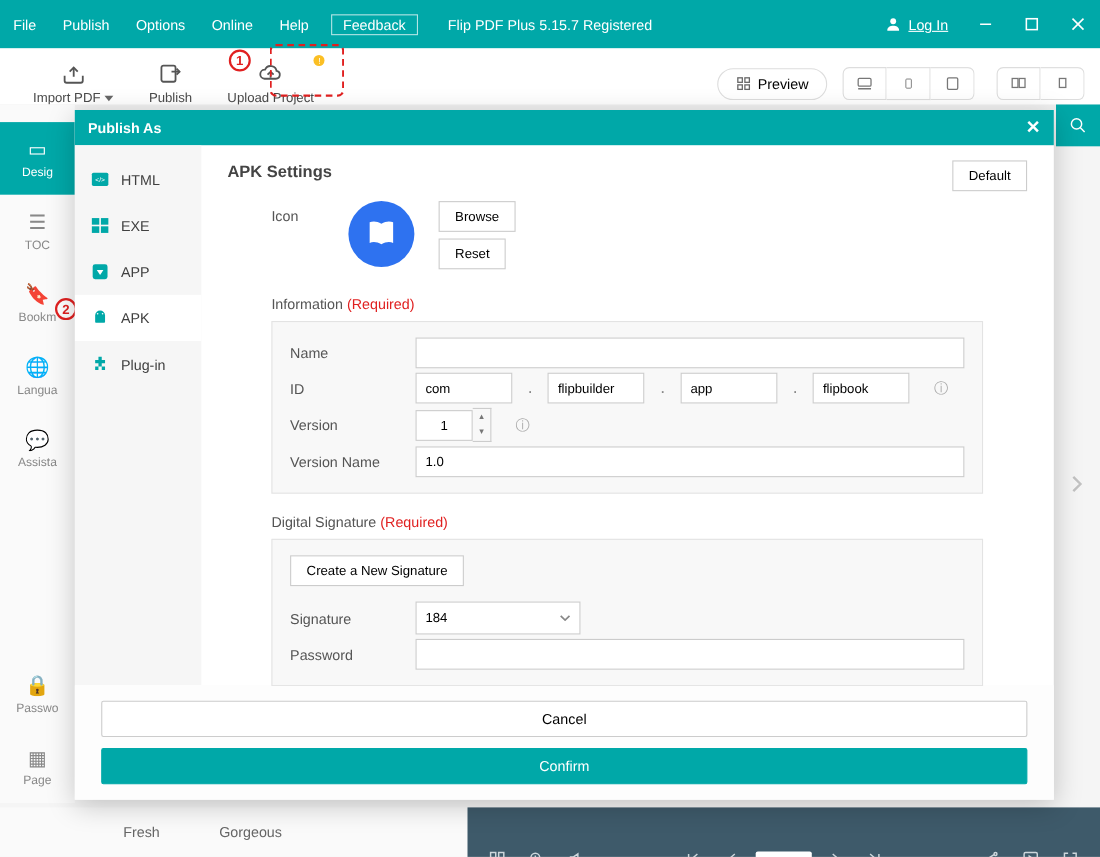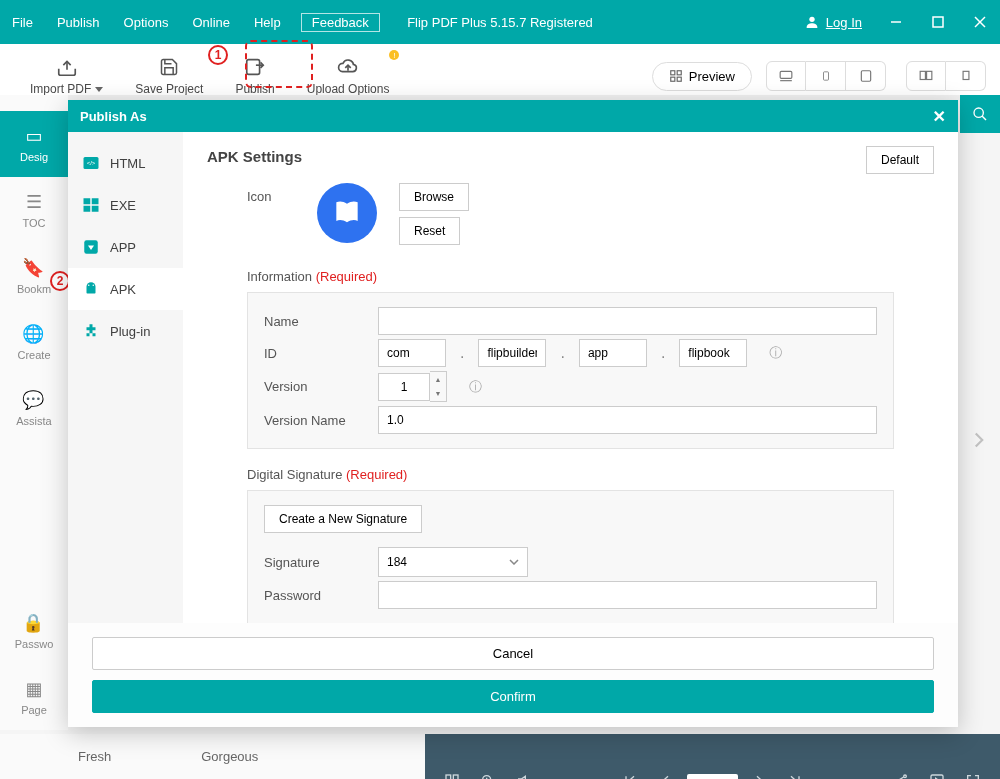--- a/index.html
+++ b/index.html
@@ -65,38 +65,38 @@
 .row .label { width: 86px; font-size: 13px; color: #555; padding-top: 6px; }
 .icon-lg { width: 60px; height: 60px; border-radius: 50%; background: #2e72f0; display: flex; align-items: center; justify-content: center; margin-right: 12px; }
 .btn-sm { border: 1px solid #ccc; background: #fff; padding: 6px 14px; font-size: 12px; cursor: pointer; margin-bottom: 6px; display: block; }
 
 .section-title { font-size: 13px; color: #555; margin: 18px 0 8px 40px; }
 .section-title .req { color: #e02020; }
 .panel { border: 1px solid #e3e3e3; margin-left: 40px; margin-right: 40px; padding: 14px 16px; background: #f8f8f8; }
 .field { display: flex; align-items: center; gap: 14px; margin-bottom: 4px; }
 .field .flabel { width: 100px; font-size: 13px; color: #555; }
 .txt { border: 1px solid #ccc; padding: 6px 8px; font-size: 12px; background: #fff; }
-.txt.w1 { width: 68px; }
+.txt.w1 { width: 88px; }
 .txt.w2 { width: 52px; text-align: center; }
 .txt.wfull { flex: 1; }
 .dot { color: #888; }
 .spin-wrap { display: flex; align-items: center; }
 .spin-btns { display: flex; flex-direction: column; border: 1px solid #ccc; border-left: none; }
 .spin-btns span { width: 16px; height: 14.5px; display: flex; align-items: center; justify-content: center; font-size: 7px; color: #777; cursor: pointer; }
 .help { color: #aaa; font-size: 13px; margin-left: 8px; }
 
 .sel { border: 1px solid #ccc; background: #fff; height: 30px; display: flex; align-items: center; padding: 0 8px; width: 150px; font-size: 12px; cursor: pointer; justify-content: space-between; }
 
 .modal-footer { padding: 14px 24px; display: flex; justify-content: flex-end; gap: 10px; background: #fdfdfd; flex-direction: column; }
 .btn { border: 1px solid #ccc; padding: 8px 28px; font-size: 13px; cursor: pointer; background: #fff; border-radius: 2px; }
 .btn.primary { background: #00a8a8; color: #fff; border-color: #00a8a8; }
 
 
 .bottom { position: absolute; left: 0; right: 0; bottom: 0; height: 45px; display: flex; background: #fafafa; }
-.bottom .templates { flex: 0 0 425px; display: flex; align-items: center; gap: 90px; padding-left: 78px; font-size: 13px; color: #666; }
+.bottom .templates { flex: 0 0 425px; display: flex; align-items: center; gap: 54px; padding-left: 112px; font-size: 13px; color: #666; }
 .pager { flex: 1; background: #3e5a6a; display: flex; align-items: center; gap: 8px; padding: 0 12px; color: #cdd7dc; justify-content: space-between; }
 .pager .pg-grp { display: flex; align-items: flex-end; gap: 6px; margin-top: 48px; }
 .pager .pg-ic { width: 30px; height: 30px; display: flex; align-items: center; justify-content: center; cursor: pointer; }
 .page-box { background: #fff; color: #333; padding: 4px 14px; font-size: 12px; border-radius: 2px; }
 
 
 .right-chev { position: absolute; right: 8px; top: 420px; color: #c2c2c2; z-index: 5; }
 
 svg { display: block; }
 </style>
@@ -149,48 +149,38 @@
           <path d="M12 6v9"></path>
         </svg>
       </span>
     <span class="lbl">
         <span>Import PDF</span>
         <span class="caret-down"></span>
       </span>
   </div>
   <div class="tool-btn">
     <span class="ic">
-        <svg width="20" height="20" viewBox="0 0 24 24" fill="none" stroke="#555" stroke-width="1.8">
-          <path d="M19 21H5a2 2 0 01-2-2V5a2 2 0 012-2h11l5 5v11a2 2 0 01-2 2z"></path>
-          <path d="M17 21v-8H7v8"></path>
-          <path d="M7 3v5h8"></path>
-        </svg>
-      </span>
-    <span>Save Project</span>
-  </div>
-  <div class="tool-btn">
-    <span class="ic">
         <svg width="22" height="22" viewBox="0 0 24 24" fill="none" stroke="#555" stroke-width="1.8">
           <rect x="3" y="4" width="14" height="16" rx="2"></rect>
           <path d="M13 10h8"></path>
           <path d="M18 7l3 3-3 3"></path>
         </svg>
       </span>
     <span>Publish</span>
   </div>
   <div class="tool-btn" style="position:relative;">
     <span class="ic">
         <svg width="24" height="22" viewBox="0 0 24 24" fill="none" stroke="#555" stroke-width="1.8">
           <path d="M18 10a6 6 0 00-11.5-2A4.5 4.5 0 006 17h11a4 4 0 001-7.9z"></path>
           <path d="M12 11v5"></path>
           <path d="M9 13l3-3 3 3"></path>
         </svg>
       </span>
     <span class="cloud-badge">!</span>
-    <span>Upload Options</span>
+    <span>Upload Project</span>
   </div>
   <div class="spacer"></div>
   <button class="preview-btn">
     <svg width="14" height="14" viewBox="0 0 24 24" fill="none" stroke="#666" stroke-width="2">
         <rect x="3" y="3" width="7" height="7"></rect>
         <rect x="14" y="3" width="7" height="7"></rect>
         <rect x="3" y="14" width="7" height="7"></rect>
         <rect x="14" y="14" width="7" height="7"></rect>
       </svg>
     <span>Preview</span>
@@ -234,21 +224,21 @@
         <circle cx="10" cy="10" r="7"></circle>
         <line x1="21" y1="21" x2="15" y2="15"></line>
       </svg>
   </div>
 </div>
 
 <div class="left-rail">
   <div class="rail-item active"><span class="ri">▭</span><span>Desig</span></div>
   <div class="rail-item"><span class="ri">☰</span><span>TOC</span></div>
   <div class="rail-item"><span class="ri">🔖</span><span>Bookm</span></div>
-  <div class="rail-item"><span class="ri">🌐</span><span>Create</span></div>
+  <div class="rail-item"><span class="ri">🌐</span><span>Langua</span></div>
   <div class="rail-item"><span class="ri">💬</span><span>Assista</span></div>
   <div style="flex:1"></div>
   <div class="rail-item"><span class="ri">🔒</span><span>Passwo</span></div>
   <div class="rail-item"><span class="ri">▦</span><span>Page</span></div>
 </div>
 
 <div class="right-chev">
   <svg width="26" height="40" viewBox="0 0 24 24" fill="none" stroke="#c2c2c2" stroke-width="2">
       <polyline points="9 18 15 12 9 6"></polyline>
     </svg>

